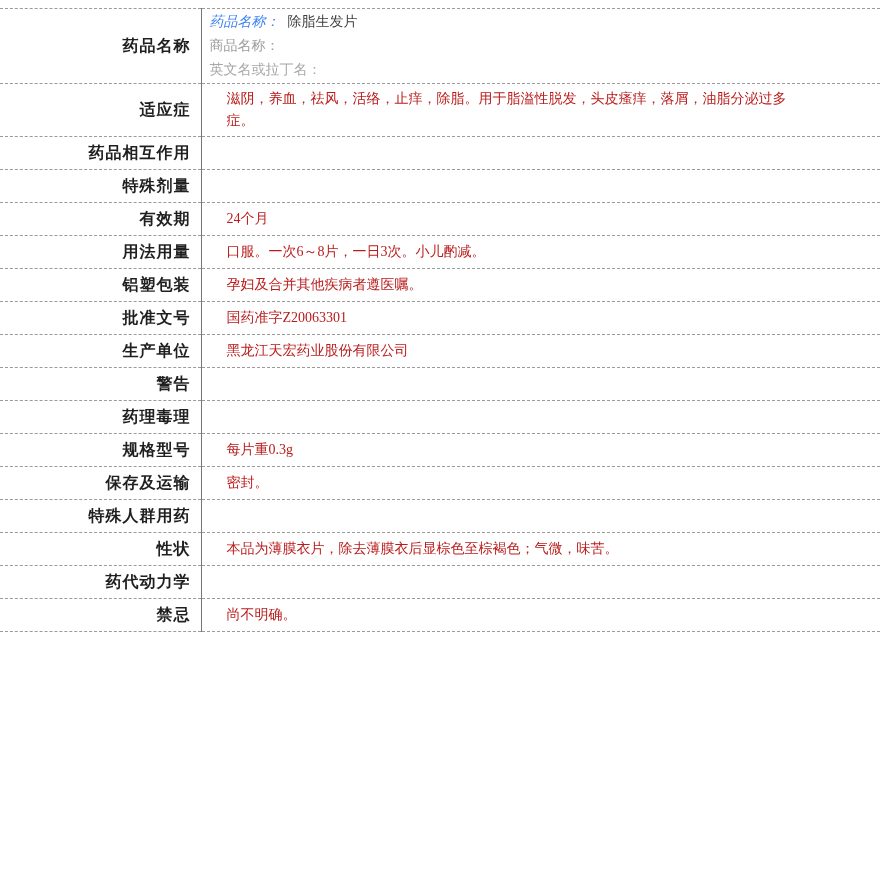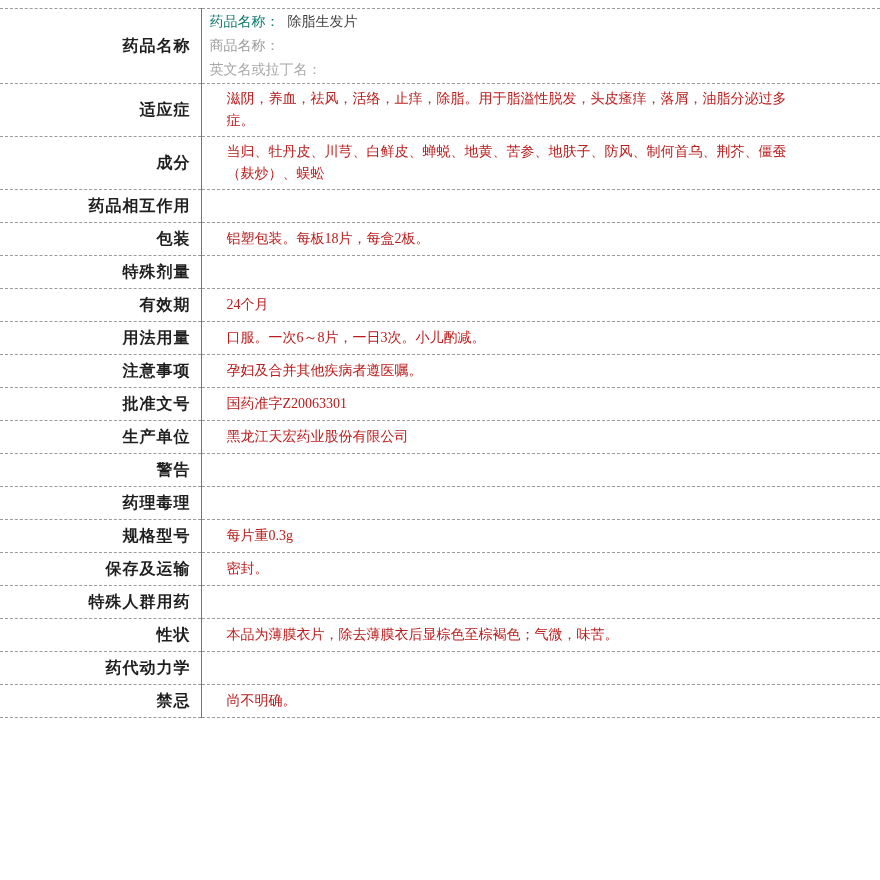--- a/index.html
+++ b/index.html
@@ -49,21 +49,21 @@
     color: #b91c1c;
     line-height: 22px;
     height: 24px;
   }
   td.name-cell {
     vertical-align: middle;
     padding: 1px 20px 1px 8px;
     font-size: 14px;
     line-height: 24px;
   }
-  .field-line .prefix-1 { color: #0f766e; }
+  .field-line .prefix-1 { color: #3b82f6; font-style: italic; }
   .field-line .prefix-2 { color: #9c9c9c; text-align: center; }
   .field-line .prefix-3 { color: #a8a8a8; }
   .field-line .field-value {
     color: #3f3f3f;
     margin-left: 8px;
   }
 </style>
 </head>
 <body>
 
@@ -82,45 +82,37 @@
           <div class="field-line">
             <span class="prefix-3">英文名或拉丁名：</span><span class="field-value"></span>
           </div>
         </td>
       </tr>
       <tr>
         <td class="label-cell">适应症</td>
         <td class="value-cell">滋阴，养血，祛风，活络，止痒，除脂。用于脂溢性脱发，头皮瘙痒，落屑，油脂分泌过多症。</td>
       </tr>
       <tr>
-        <td class="label-cell">成分</td>
-        <td class="value-cell">当归、牡丹皮、川芎、白鲜皮、蝉蜕、地黄、苦参、地肤子、防风、制何首乌、荆芥、僵蚕（麸炒）、蜈蚣</td>
-      </tr>
-      <tr>
         <td class="label-cell">药品相互作用</td>
         <td class="value-cell"></td>
-      </tr>
-      <tr>
-        <td class="label-cell">包装</td>
-        <td class="value-cell">铝塑包装。每板18片，每盒2板。</td>
       </tr>
       <tr>
         <td class="label-cell">特殊剂量</td>
         <td class="value-cell"></td>
       </tr>
       <tr>
         <td class="label-cell">有效期</td>
         <td class="value-cell">24个月</td>
       </tr>
       <tr>
         <td class="label-cell">用法用量</td>
         <td class="value-cell">口服。一次6～8片，一日3次。小儿酌减。</td>
       </tr>
       <tr>
-        <td class="label-cell">注意事项</td>
+        <td class="label-cell">铝塑包装</td>
         <td class="value-cell">孕妇及合并其他疾病者遵医嘱。</td>
       </tr>
       <tr>
         <td class="label-cell">批准文号</td>
         <td class="value-cell">国药准字Z20063301</td>
       </tr>
       <tr>
         <td class="label-cell">生产单位</td>
         <td class="value-cell">黑龙江天宏药业股份有限公司</td>
       </tr>

